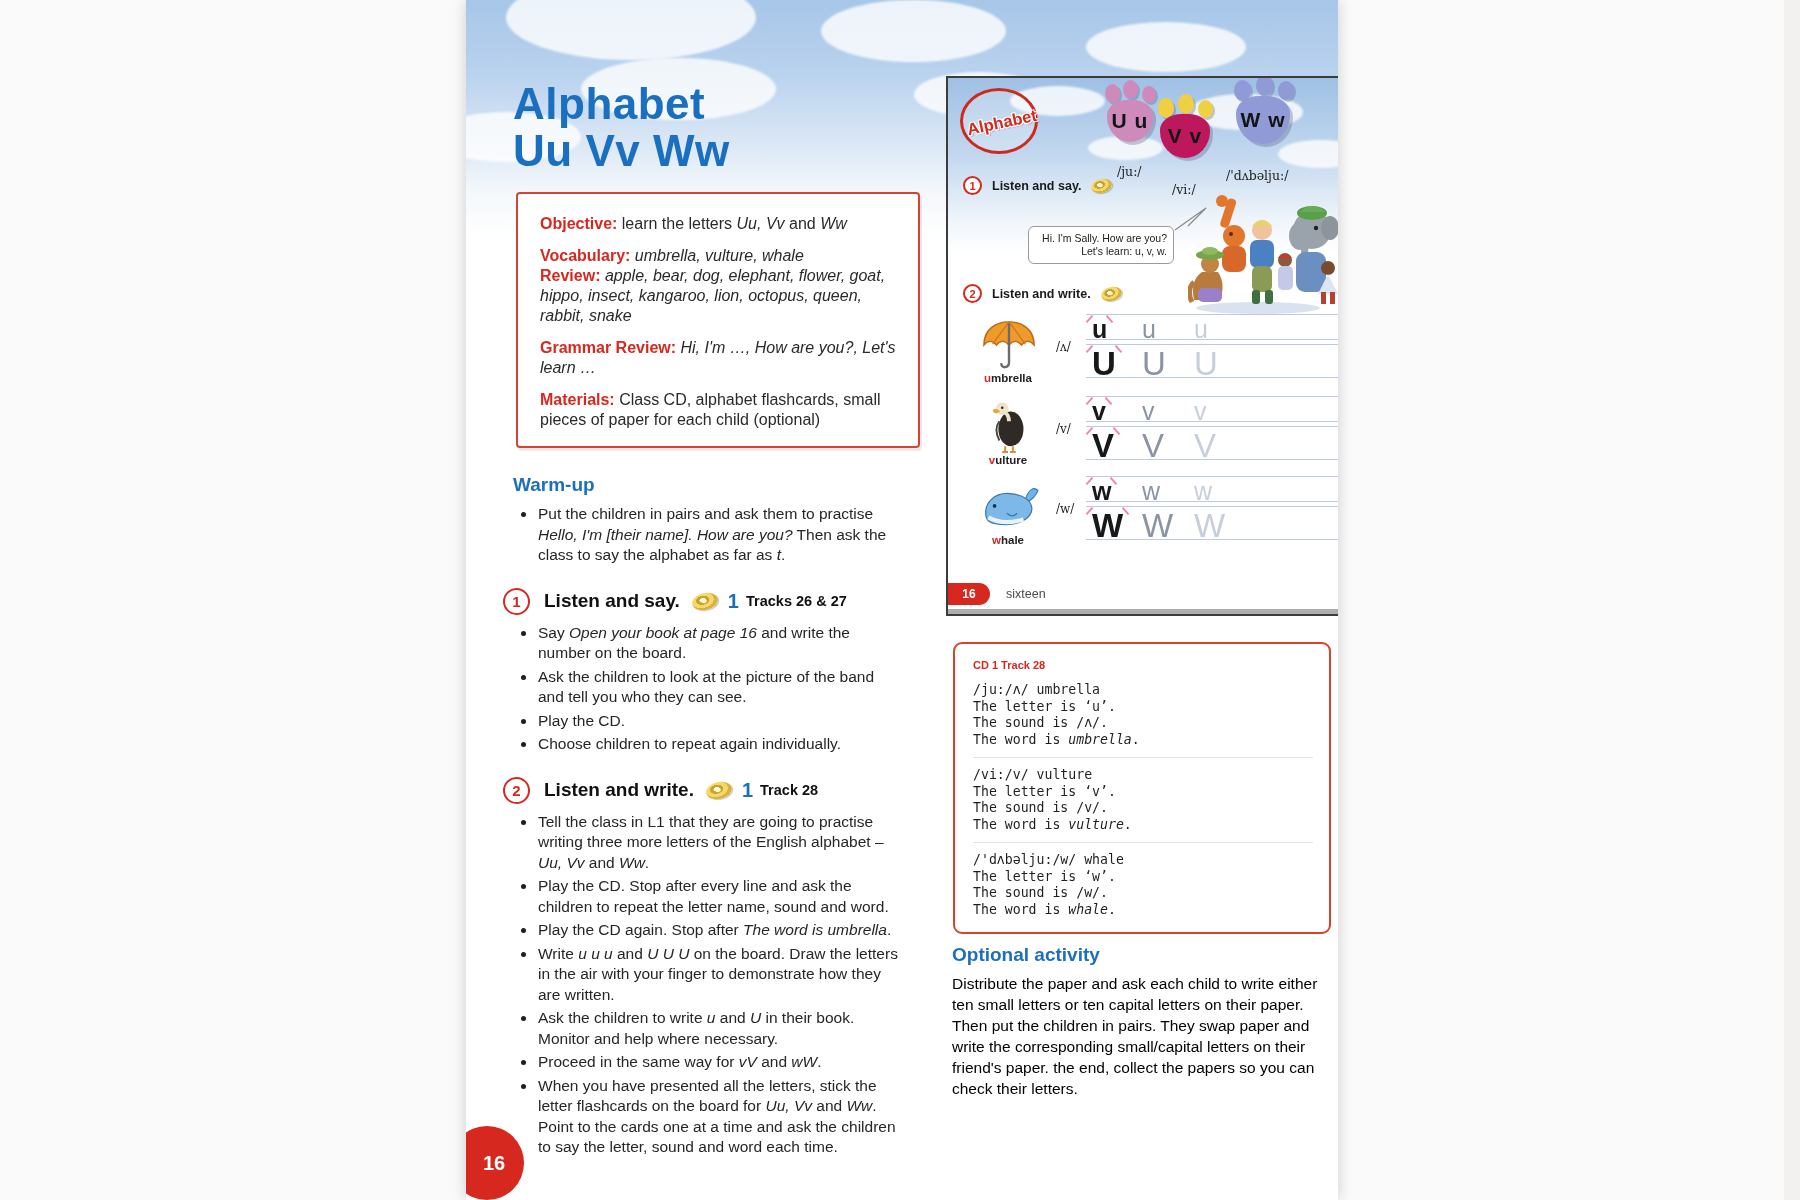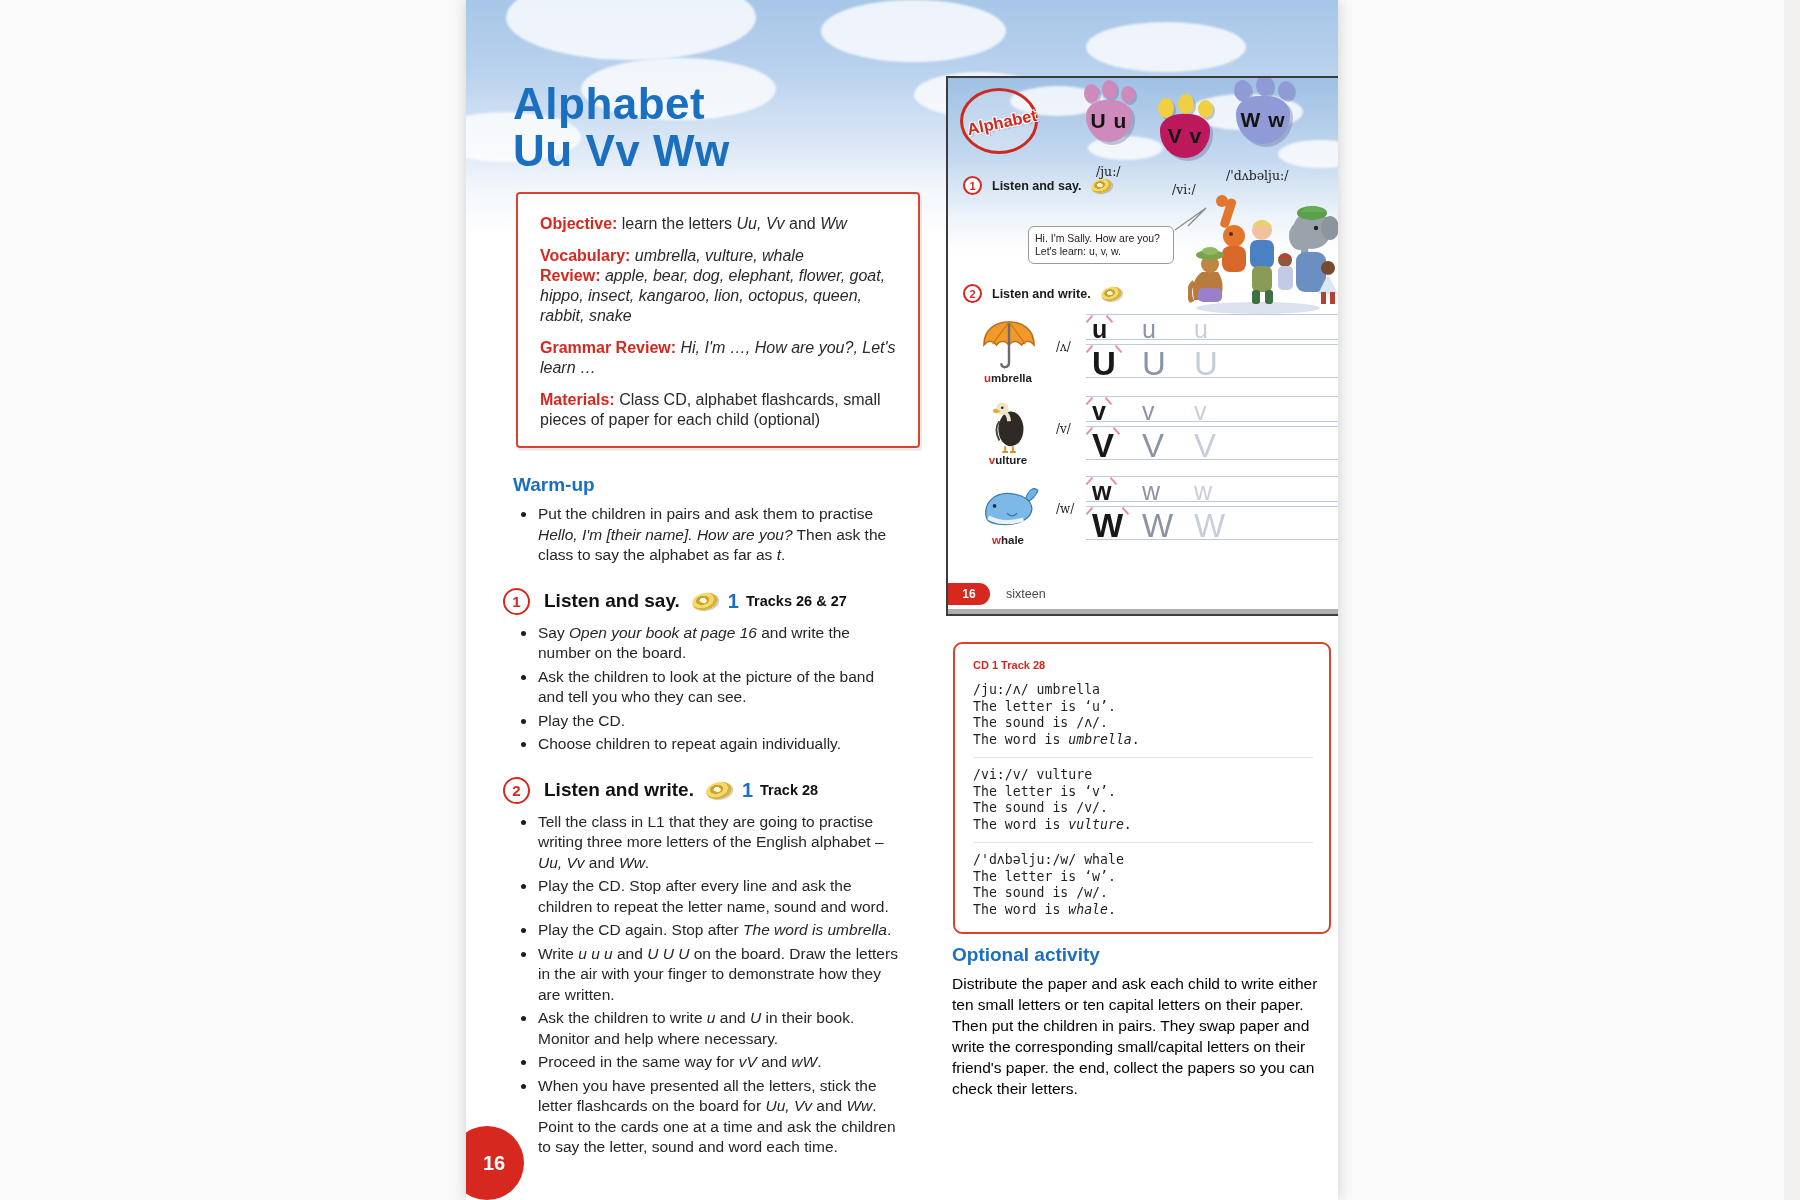--- a/index.html
+++ b/index.html
@@ -68,21 +68,21 @@
   .paw-phon { position:absolute; font-family:"DejaVu Serif", serif; font-size:12.5px; color:#222; white-space:nowrap;margin-top:16px; }
 
   .inset-activity { position:absolute; display:flex; align-items:center; }
   .inset-num { width:19px; height:19px; border:2px solid #d6281e; border-radius:50%; background:#fff;
                color:#d6281e; font-weight:bold; font-size:11px; display:flex; align-items:center; justify-content:center; }
   .inset-act-label { font-weight:bold; font-size:12.5px; color:#1a1a1a; margin-left:10px; }
   .cd-icon.small { width:21px; height:14px; margin-left:10px; }
   .cd-icon.small::after { left:8px; top:5px; width:4px; height:3px; }
 
   .bubble { position:absolute; left:80px; top:148px; width:146px; border:1px solid #9a9a9a; border-radius:6px;
-            background:#fff; padding:5px 6px; font-size:10.5px; line-height:13px; text-align:left; color:#222; }
+            background:#fff; padding:5px 6px; font-size:10.5px; line-height:13px; text-align:right; color:#222; }
   .pointer-svg { position:absolute; left:226px; top:128px; }
 
   .write-row { position:absolute; left:0; width:392px; height:80px; }
   .row-pic { position:absolute; left:30px; top:4px; width:62px; height:54px; }
   .row-word { position:absolute; left:10px; top:58px; width:100px; text-align:center; font-size:11.5px;
               font-weight:bold; color:#222; }
   .row-word .initial { color:#d6281e; }
   .row-phon { position:absolute; left:108px; top:26px; font-family:"DejaVu Serif", serif; font-size:12px; color:#222; }
   .write-lines { position:absolute; left:138px; top:0; width:254px; }
   .write-line { position:relative; border-top:1.5px solid #bccbe4; border-bottom:1.5px solid #bccbe4; }
@@ -193,21 +193,21 @@
         <div class="cloud" style="left:62px;top:8px;width:95px;height:30px;"></div>
         <div class="cloud" style="left:240px;top:16px;width:115px;height:36px;"></div>
         <div class="cloud" style="left:330px;top:62px;width:85px;height:28px;"></div>
         <div class="cloud" style="left:140px;top:58px;width:75px;height:24px;"></div>
       </div>
 
       <div class="badge">
         <div class="badge-text">Alphabet</div>
       </div>
 
-      <div class="paw" style="left:134px;top:4px;width:56px;height:66px;">
+      <div class="paw" style="left:155px;top:4px;width:56px;height:66px;">
         <div class="paw-toe" style="left:2px;top:2px;width:15px;height:19px;background:#cf8abc;"></div>
         <div class="paw-toe" style="left:20px;top:-2px;width:15px;height:19px;background:#cf8abc;"></div>
         <div class="paw-toe" style="left:39px;top:4px;width:14px;height:17px;background:#cf8abc;"></div>
         <div class="paw-pad" style="background:#cf8abc;">
           <span class="paw-letters">U u</span>
         </div>
         <span class="paw-phon" style="left:14px;top:66px;">/ju:/</span>
       </div>
       <div class="paw" style="left:208px;top:18px;width:60px;height:70px;">
         <div class="paw-toe" style="left:2px;top:2px;width:16px;height:20px;background:#efd042;"></div>

